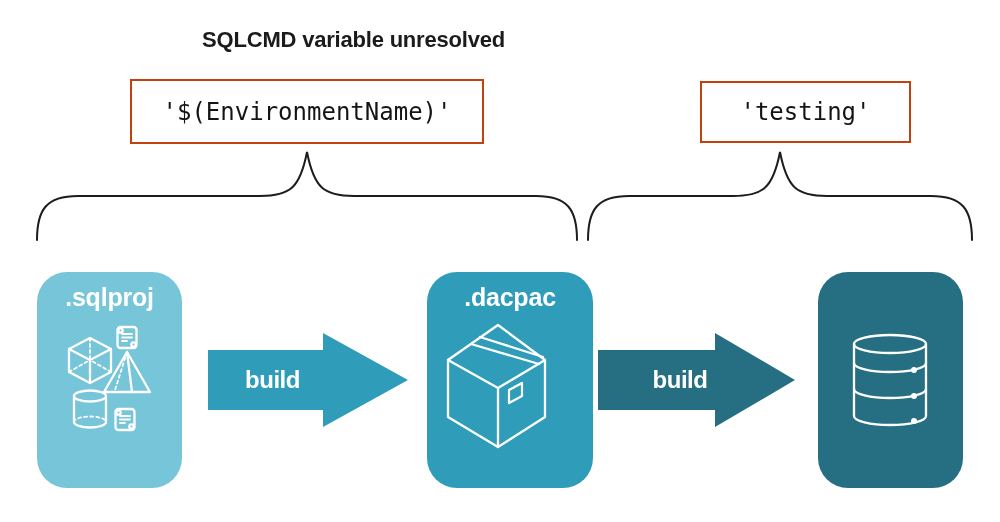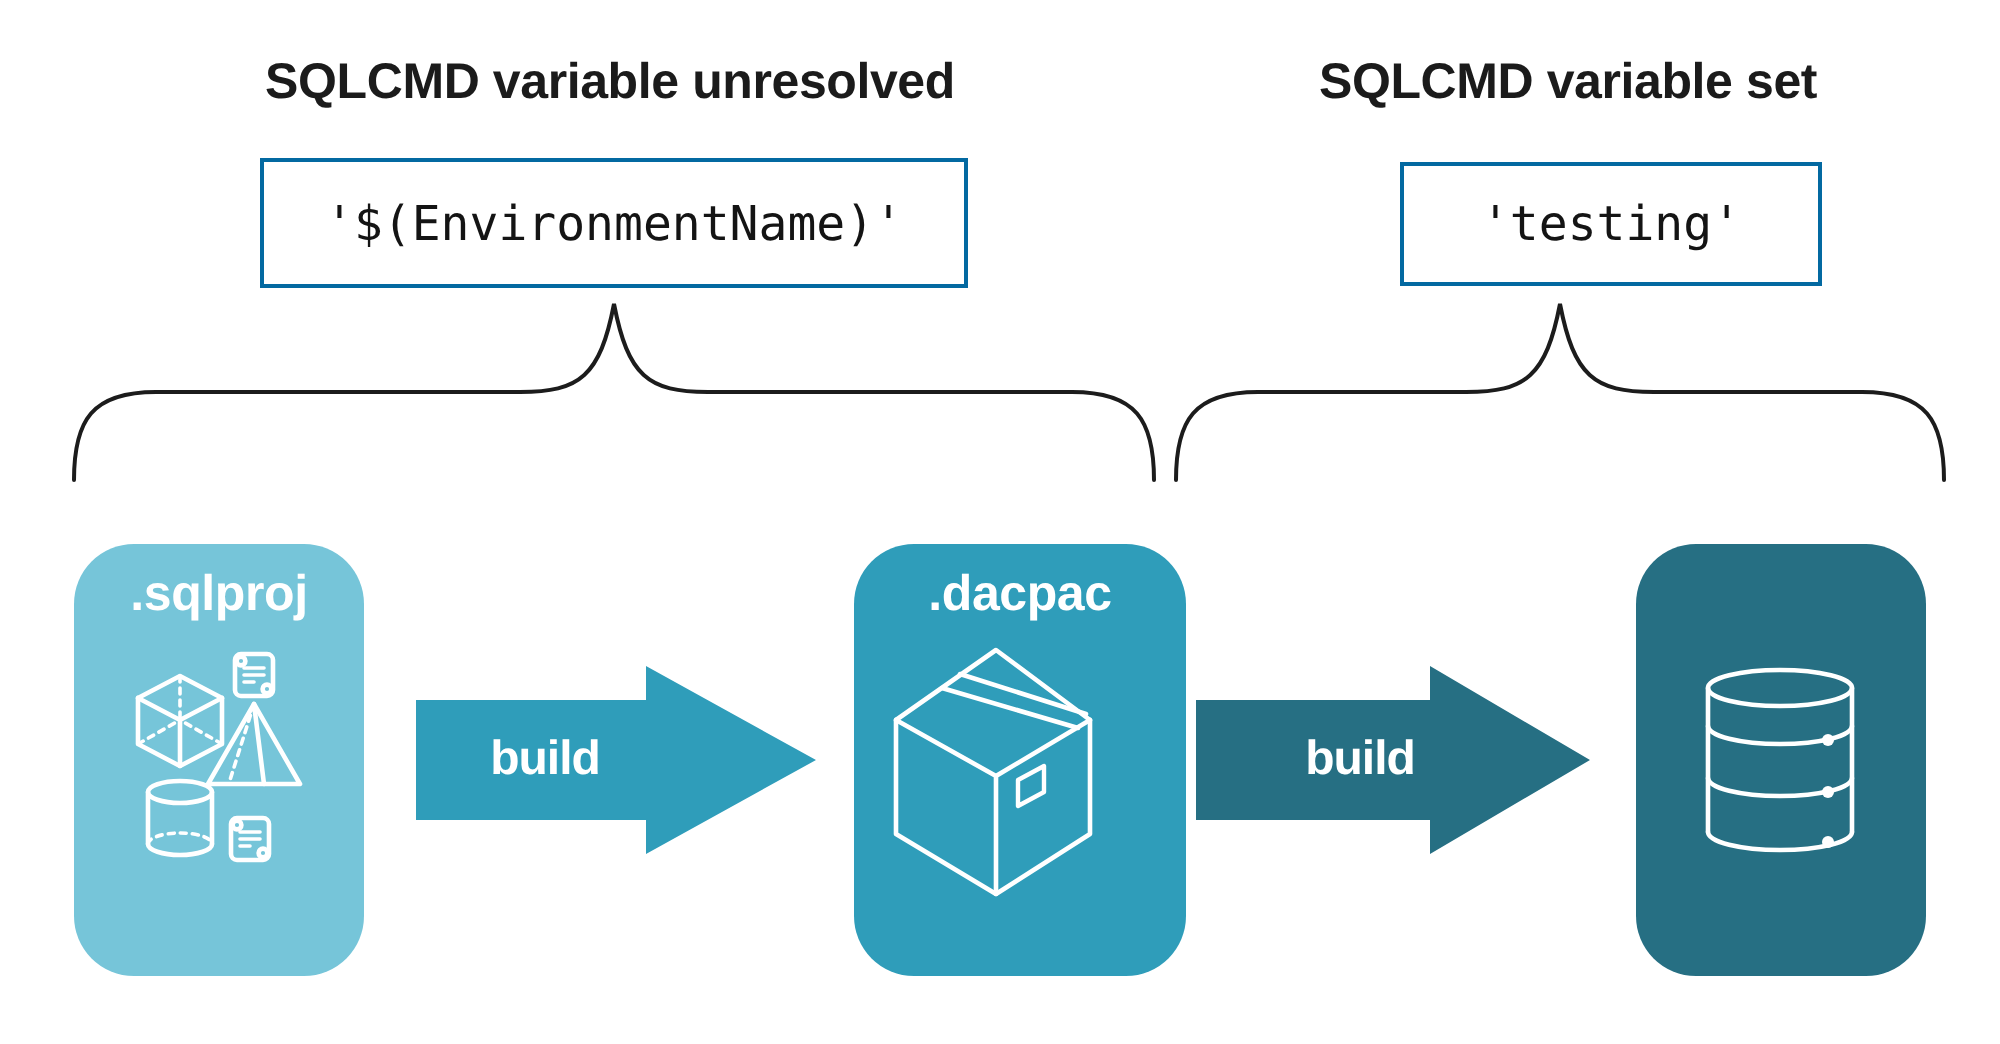--- a/index.html
+++ b/index.html
@@ -1,27 +1,27 @@
 <!DOCTYPE html>
 <html><head>
 <meta charset="utf-8">
 <style>
   html,body{margin:0;padding:0;background:#ffffff;}
   .canvas{
     position:relative;width:1000px;height:522px;overflow:hidden;
     background:#ffffff;font-family:"Liberation Sans",sans-serif;
   }
   .heading{
-    position:absolute;top:27px;width:400px;text-align:center;
-    font-size:25px;font-weight:700;color:#1b1b1b;letter-spacing:-0.2px;
+    position:absolute;top:27px;width:400px;text-align:right;
+    font-size:22px;font-weight:700;color:#1b1b1b;letter-spacing:-0.2px;
   }
   .h1{left:105px;}
   .h2{left:584px;}
   .codebox{
-    position:absolute;background:#ffffff;border:2px solid #0369a1;
+    position:absolute;background:#ffffff;border:2px solid #c2410c;
     display:flex;align-items:center;justify-content:center;
   }
   .cb1{left:130px;top:79px;width:350px;height:61px;}
   .cb2{left:700px;top:81px;width:207px;height:58px;}
   .code{
     font-family:"DejaVu Sans Mono",monospace;font-size:24px;color:#141414;
     white-space:pre;
   }
   .overlay{position:absolute;left:0;top:0;width:1000px;height:522px;pointer-events:none;}
   .card{
@@ -47,21 +47,20 @@
   .lbl-deploy{left:600px;top:352px;width:160px;}
   .stroke-icon{fill:none;stroke:#ffffff;stroke-width:2.3;stroke-linecap:round;stroke-linejoin:round;}
   .dash{stroke-dasharray:3 3;stroke-width:1.8;}
 </style>
 </head>
 <body>
 
 <div class="canvas">
 
   <div class="heading h1">SQLCMD variable unresolved</div>
-  <div class="heading h2">SQLCMD variable set</div>
 
   <div class="codebox cb1">
     <span class="code">'$(EnvironmentName)'</span>
   </div>
   <div class="codebox cb2">
     <span class="code">'testing'</span>
   </div>
 
   <svg class="overlay" viewBox="0 0 1000 522" xmlns="http://www.w3.org/2000/svg">
 

